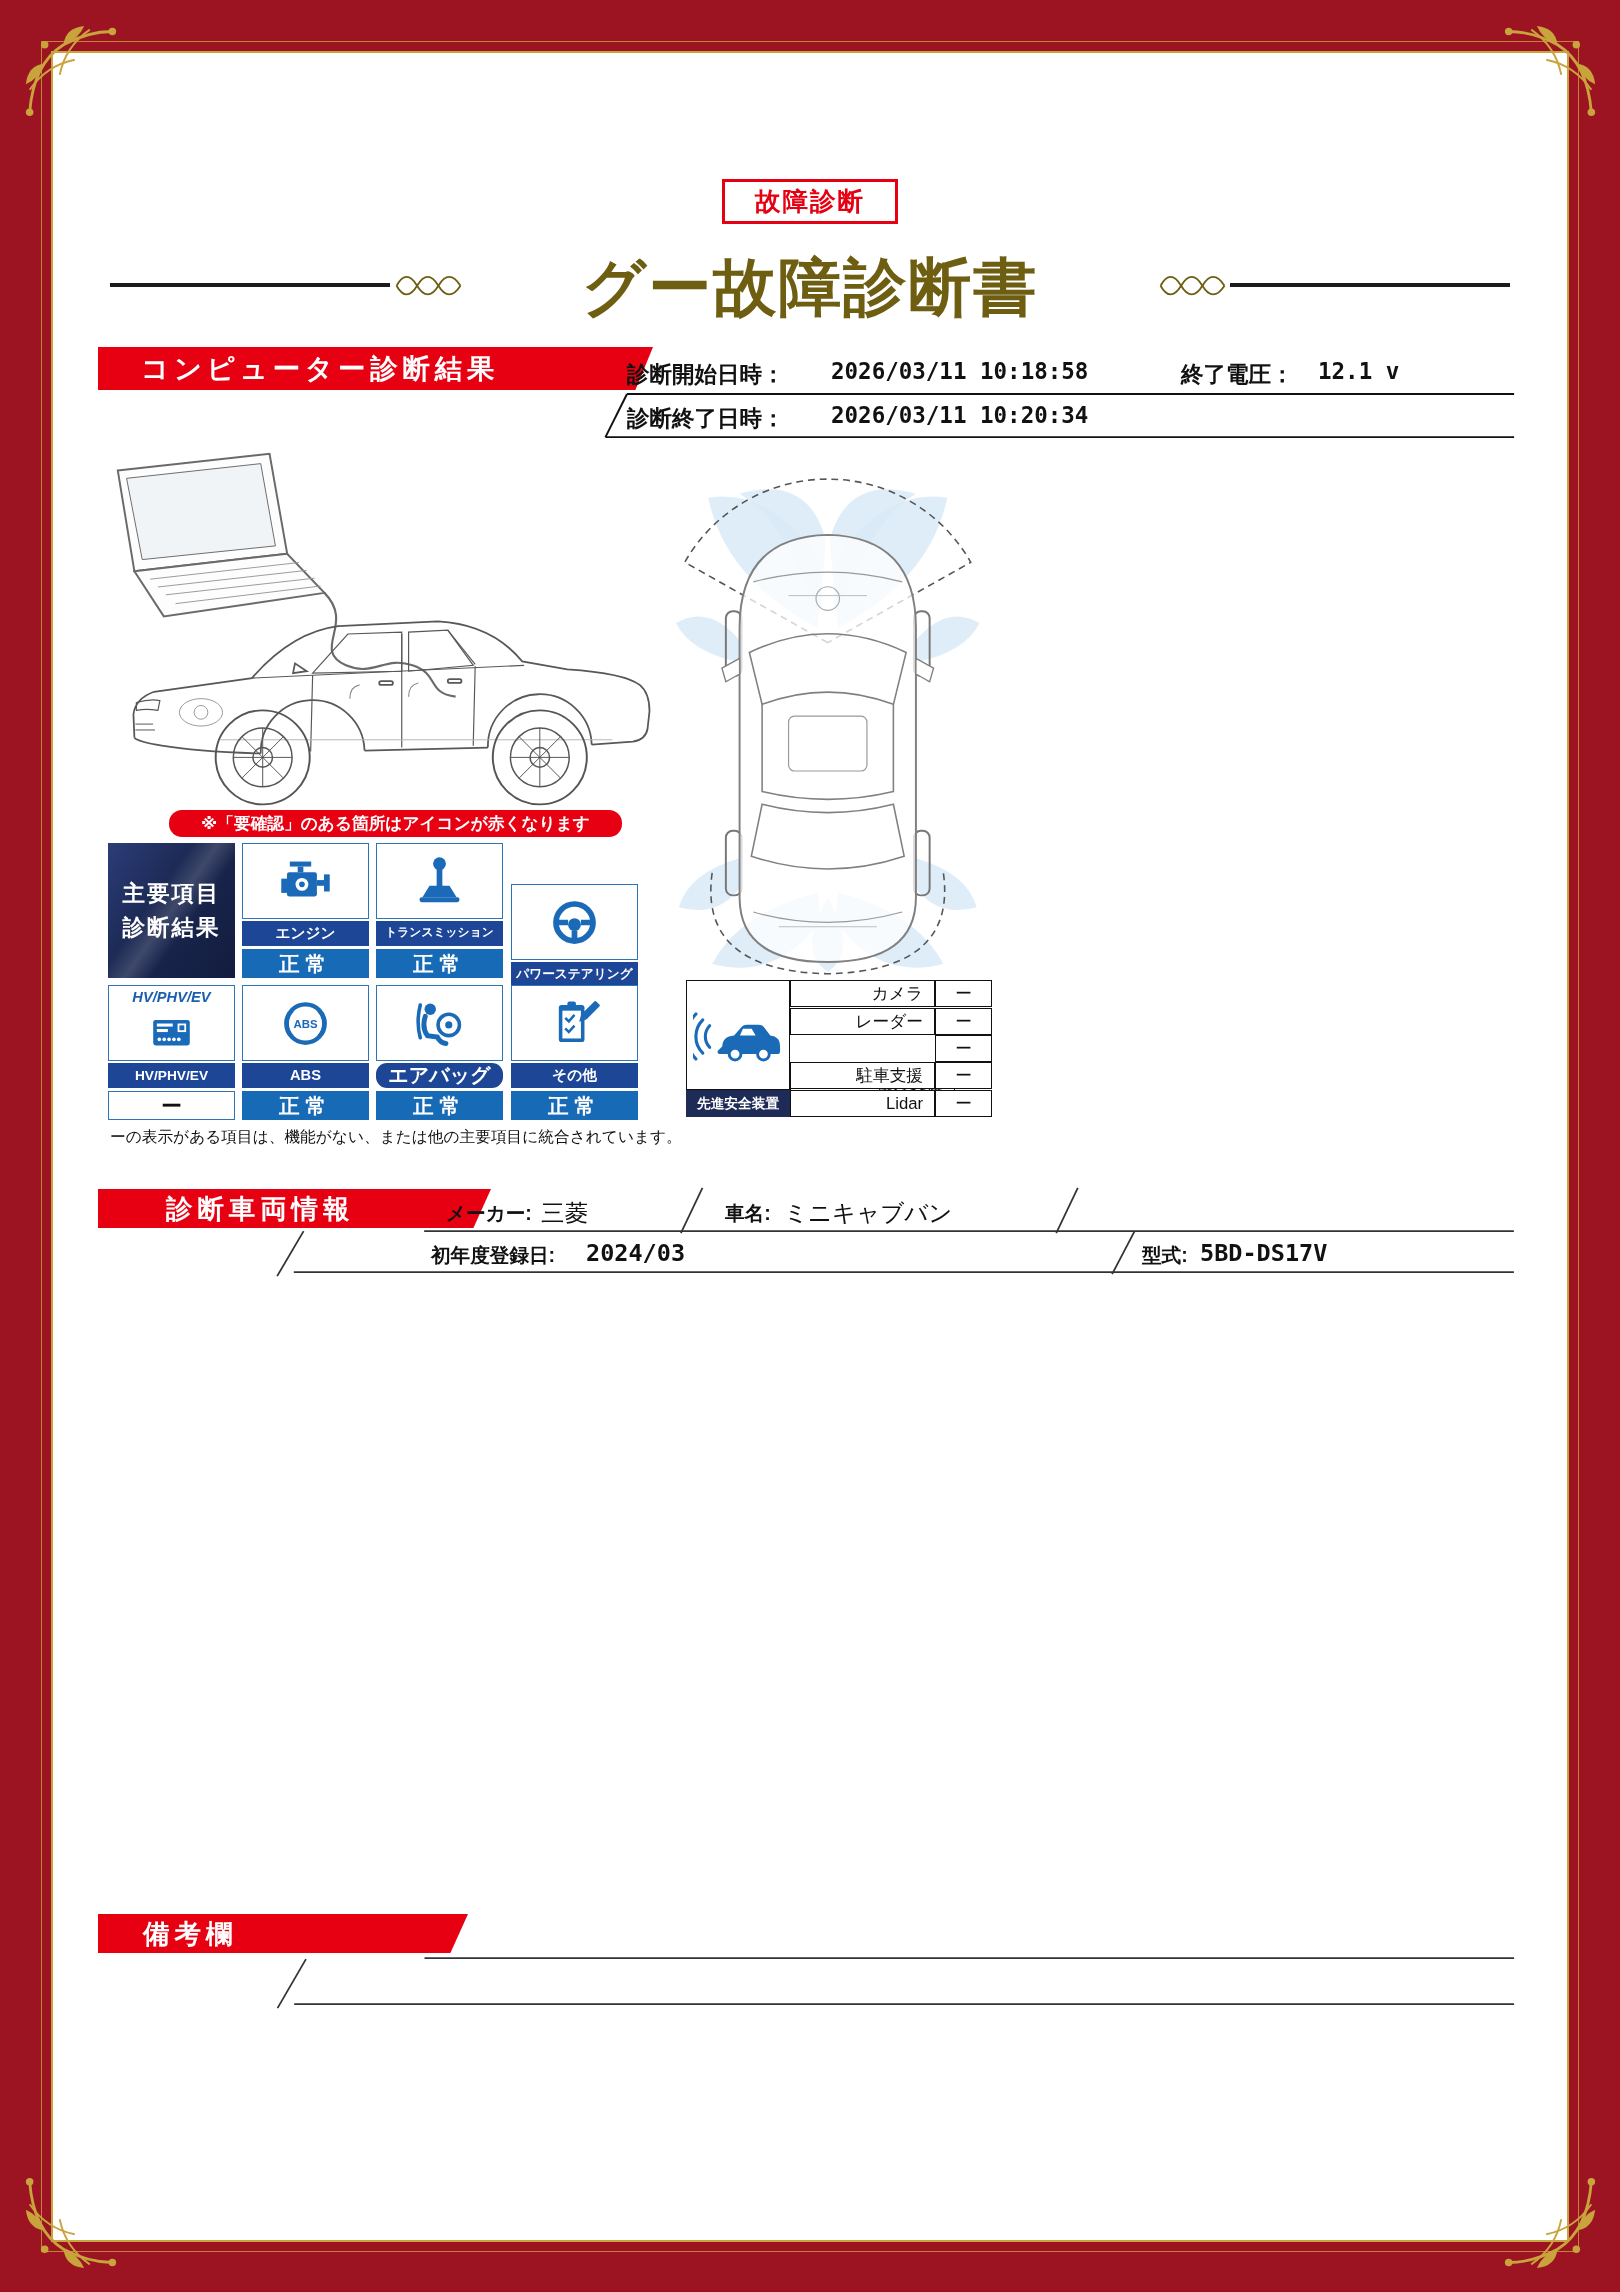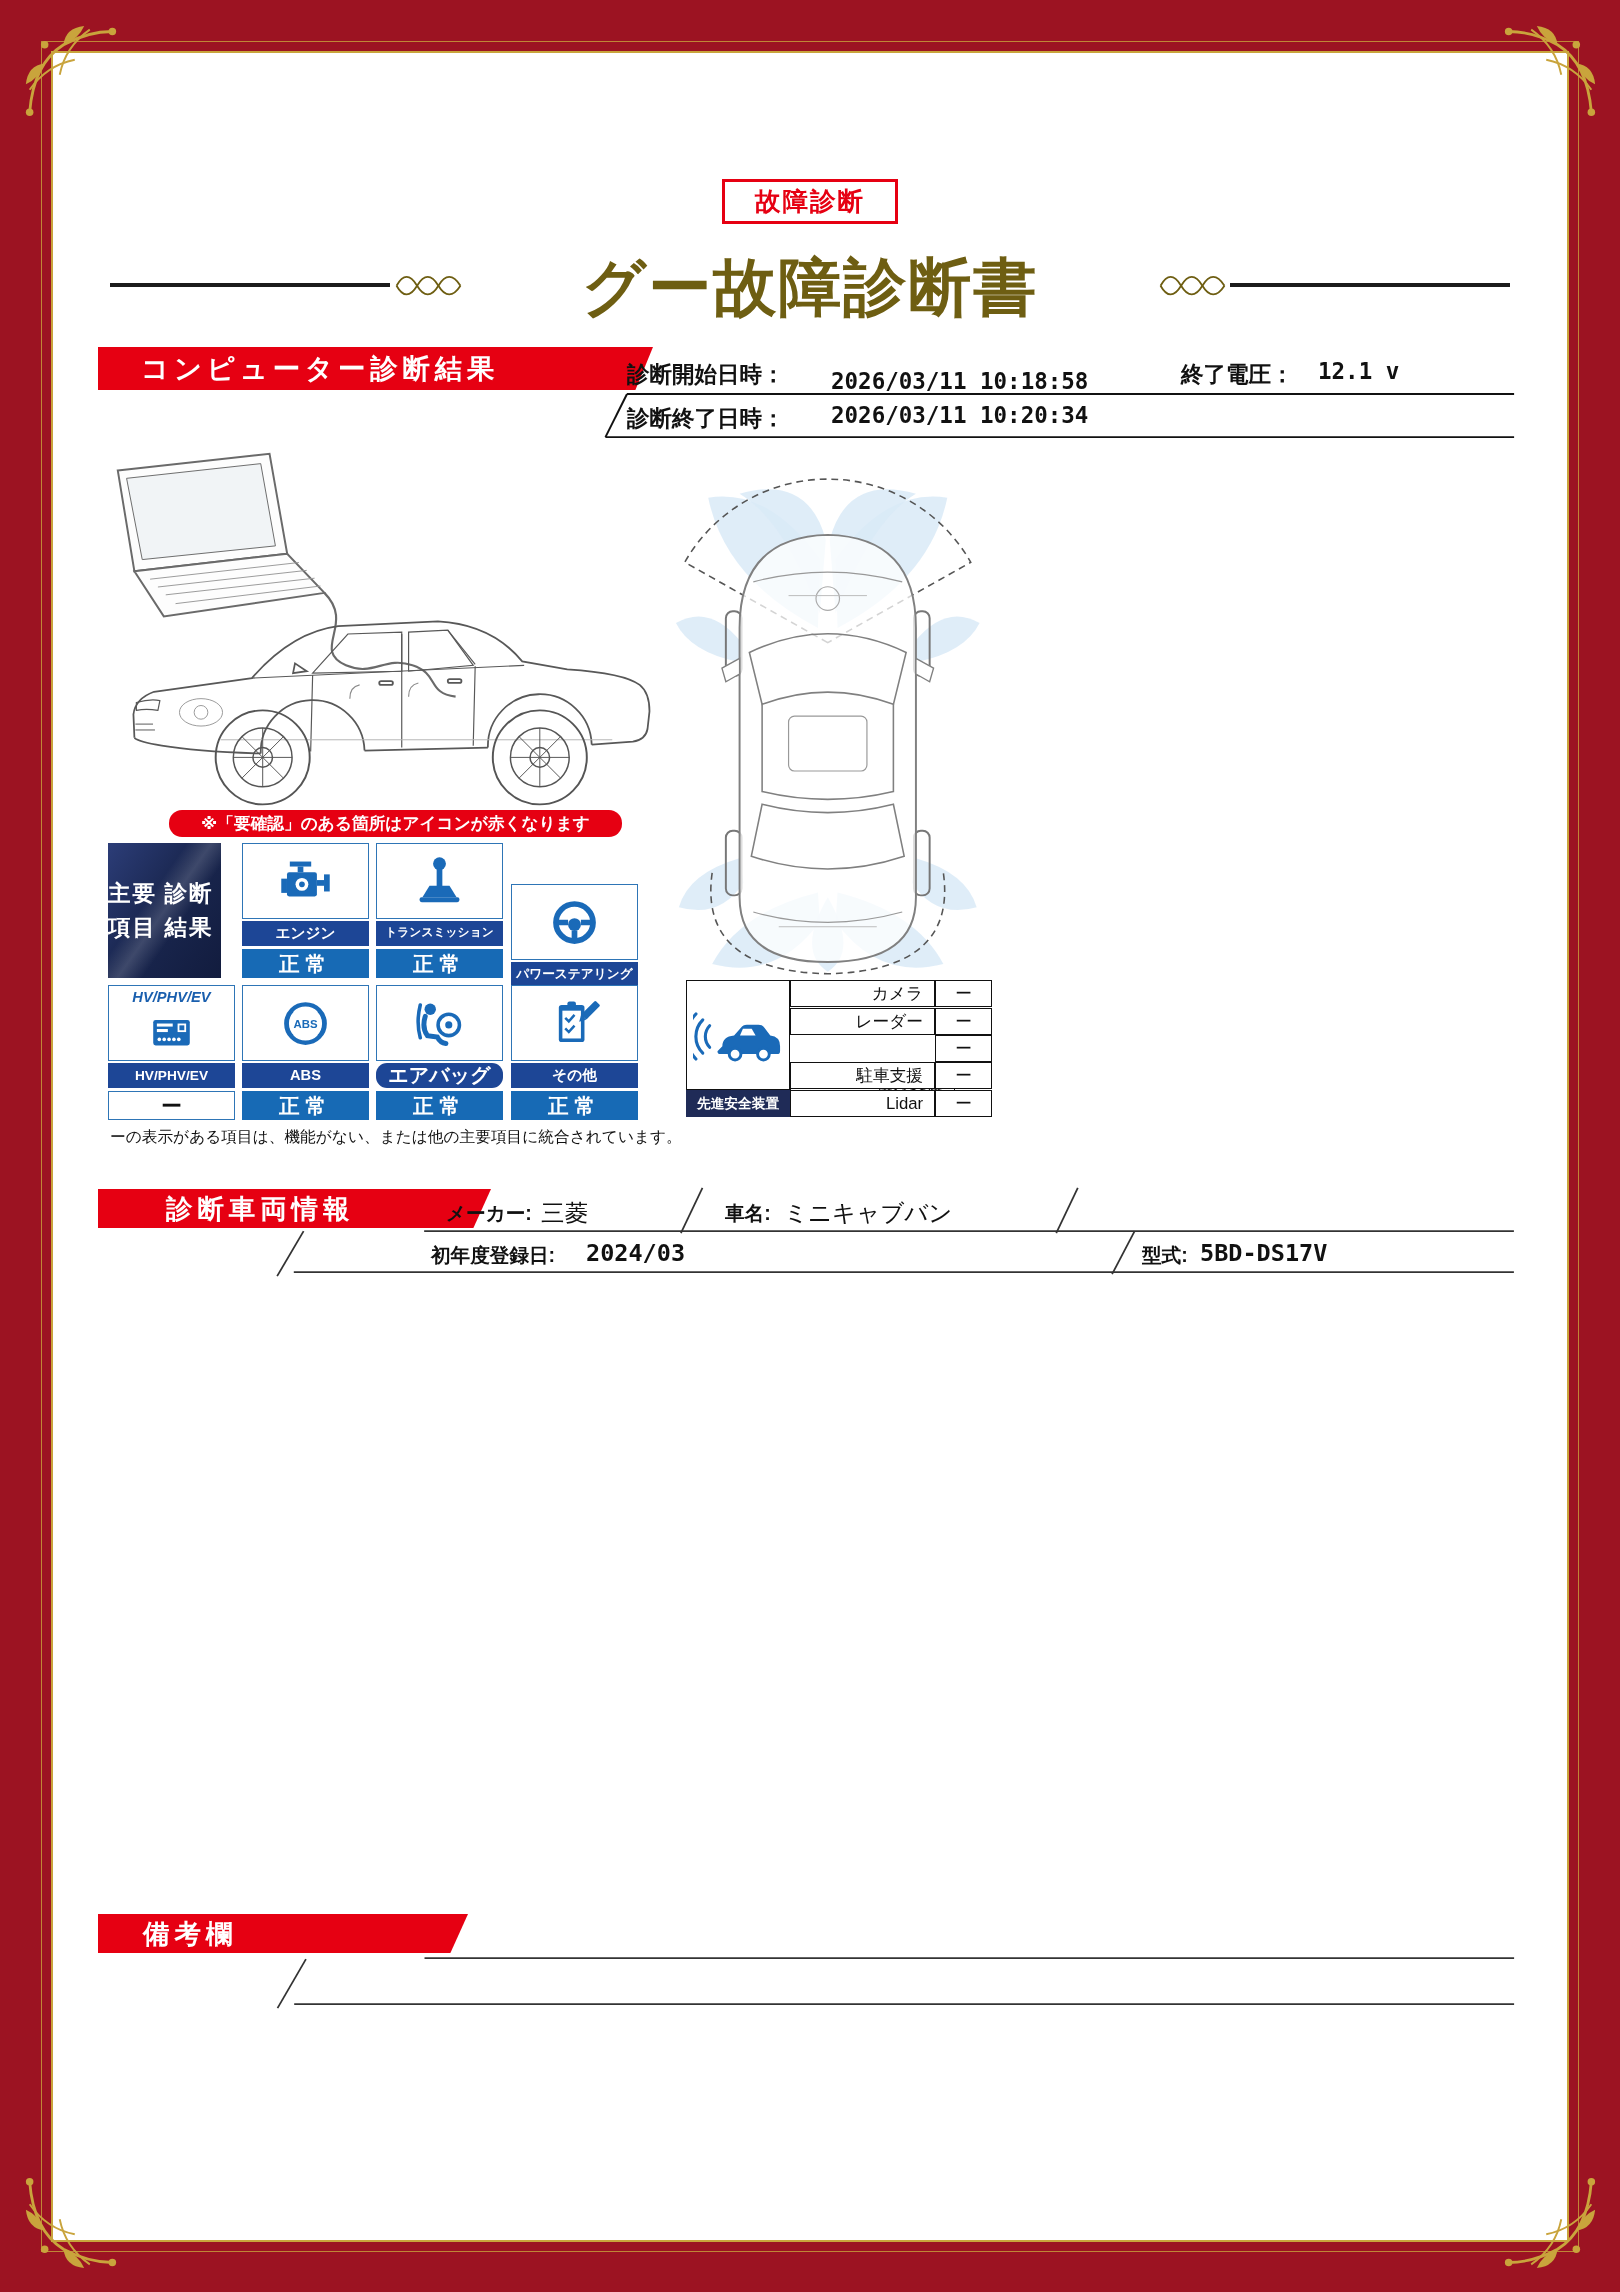--- a/index.html
+++ b/index.html
@@ -30,21 +30,21 @@
 
   .diag-label{position:absolute;font-size:22.5px;font-weight:bold;color:#111;white-space:nowrap;}
   .diag-value{position:absolute;font-size:22.5px;color:#111;white-space:nowrap;}
 
   
   .cell{position:absolute;width:127px;height:135px;}
   .icon-box{position:absolute;top:0;left:0;width:127px;height:76px;background:#fff;border:1px solid #2e75b6;box-sizing:border-box;display:flex;align-items:center;justify-content:center;}
   .label-bar{position:absolute;top:78px;left:0;width:127px;height:24.5px;background:#1d4696;color:#fff;display:flex;align-items:center;justify-content:center;font-weight:bold;font-size:13.7px;white-space:nowrap;}
   .status-bar{position:absolute;top:106px;left:0;width:127px;height:29px;background:#176ab5;color:#fff;display:flex;align-items:center;justify-content:center;font-size:20.6px;font-weight:bold;letter-spacing:5.9px;box-sizing:border-box;}
   .status-none{background:#fff;color:#111;border:1px solid #2e75b6;letter-spacing:0;}
-  .header-box{position:absolute;left:108px;top:843px;width:113px;height:135px;background:linear-gradient(125deg,#2c3d78 0%,#1a2750 45%,#121c3e 100%);color:#fff;display:flex;flex-direction:row;align-items:center;justify-content:center;font-size:22.5px;font-weight:bold;line-height:1.5;letter-spacing:2px;overflow:hidden;}
+  .header-box{position:absolute;left:108px;top:843px;width:127px;height:135px;background:linear-gradient(125deg,#2c3d78 0%,#1a2750 45%,#121c3e 100%);color:#fff;display:flex;flex-direction:column;align-items:center;justify-content:center;font-size:22.5px;font-weight:bold;line-height:1.5;letter-spacing:2px;overflow:hidden;}
   .header-box::after{content:"";position:absolute;left:0;top:0;right:0;bottom:0;background:linear-gradient(125deg,transparent 38%,rgba(255,255,255,.16) 50%,transparent 62%);}
   .hv-title{position:absolute;top:3.9px;left:0;width:127px;text-align:center;color:#1a5fae;font-weight:bold;font-style:italic;font-size:14.7px;}
 
   
   .stbl-cell{position:absolute;box-sizing:border-box;border:1px solid #111;background:#fff;font-size:16.7px;color:#111;display:flex;align-items:center;}
   .stbl-name{justify-content:flex-end;padding-right:11px;}
   .stbl-val{justify-content:center;}
   .safety-label{position:absolute;left:686px;top:1090px;width:104px;height:27.4px;background:#1f2b57;color:#fff;font-size:13.7px;font-weight:bold;display:flex;align-items:center;justify-content:center;white-space:nowrap;}
 
   .vlabel{position:absolute;font-size:19.6px;font-weight:bold;color:#111;white-space:nowrap;}
@@ -103,21 +103,21 @@
       <use href="#flourish"></use>
     </svg>
   <svg class="flourish" style="left:1158px" viewBox="0 0 70 28" width="69" height="27.4">
       <use href="#flourish"></use>
     </svg>
 
   <div class="red-banner" style="left:98px;top:347px;width:512px;height:43px;font-size:27.4px;letter-spacing:4.9px;padding-left:43px;">
     <span>コンピューター診断結果</span>
   </div>
   <div class="diag-label" style="left:627px;top:359px;">診断開始日時：</div>
-  <div class="diag-value mono" style="left:831px;top:368px;">2026/03/11 10:18:58</div>
+  <div class="diag-value mono" style="left:831px;top:358px;">2026/03/11 10:18:58</div>
   <div class="diag-label" style="left:1181px;top:359px;">終了電圧：</div>
   <div class="diag-value mono" style="left:1318px;top:358px;">12.1 v</div>
   <div class="diag-label" style="left:627px;top:403px;">診断終了日時：</div>
   <div class="diag-value mono" style="left:831px;top:402px;">2026/03/11 10:20:34</div>
   <svg class="abs" style="left:578px;top:343px;" width="941" height="103" viewBox="0 0 960 105">
     <g stroke="#111" stroke-width="2" fill="none">
       <path d="M50,52 H955"></path>
       <path d="M28,96 L50,52"></path>
       <path d="M28,96 H955"></path>
     </g>

